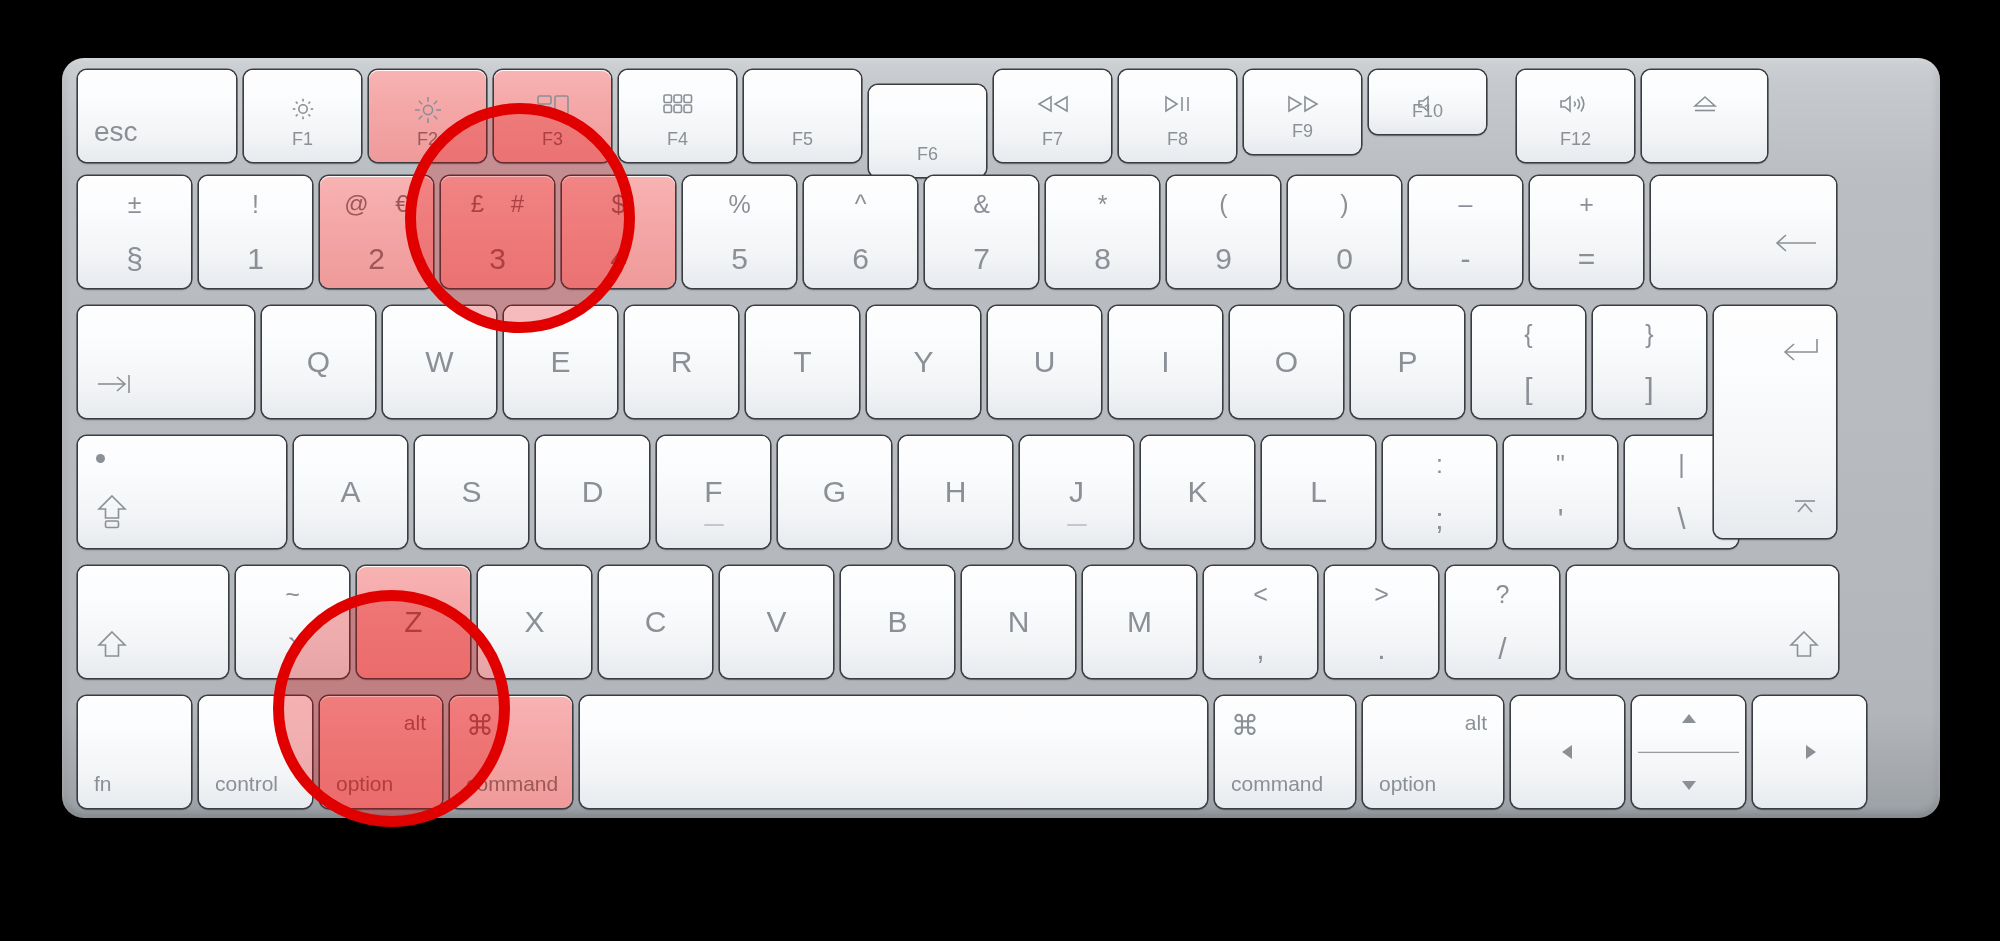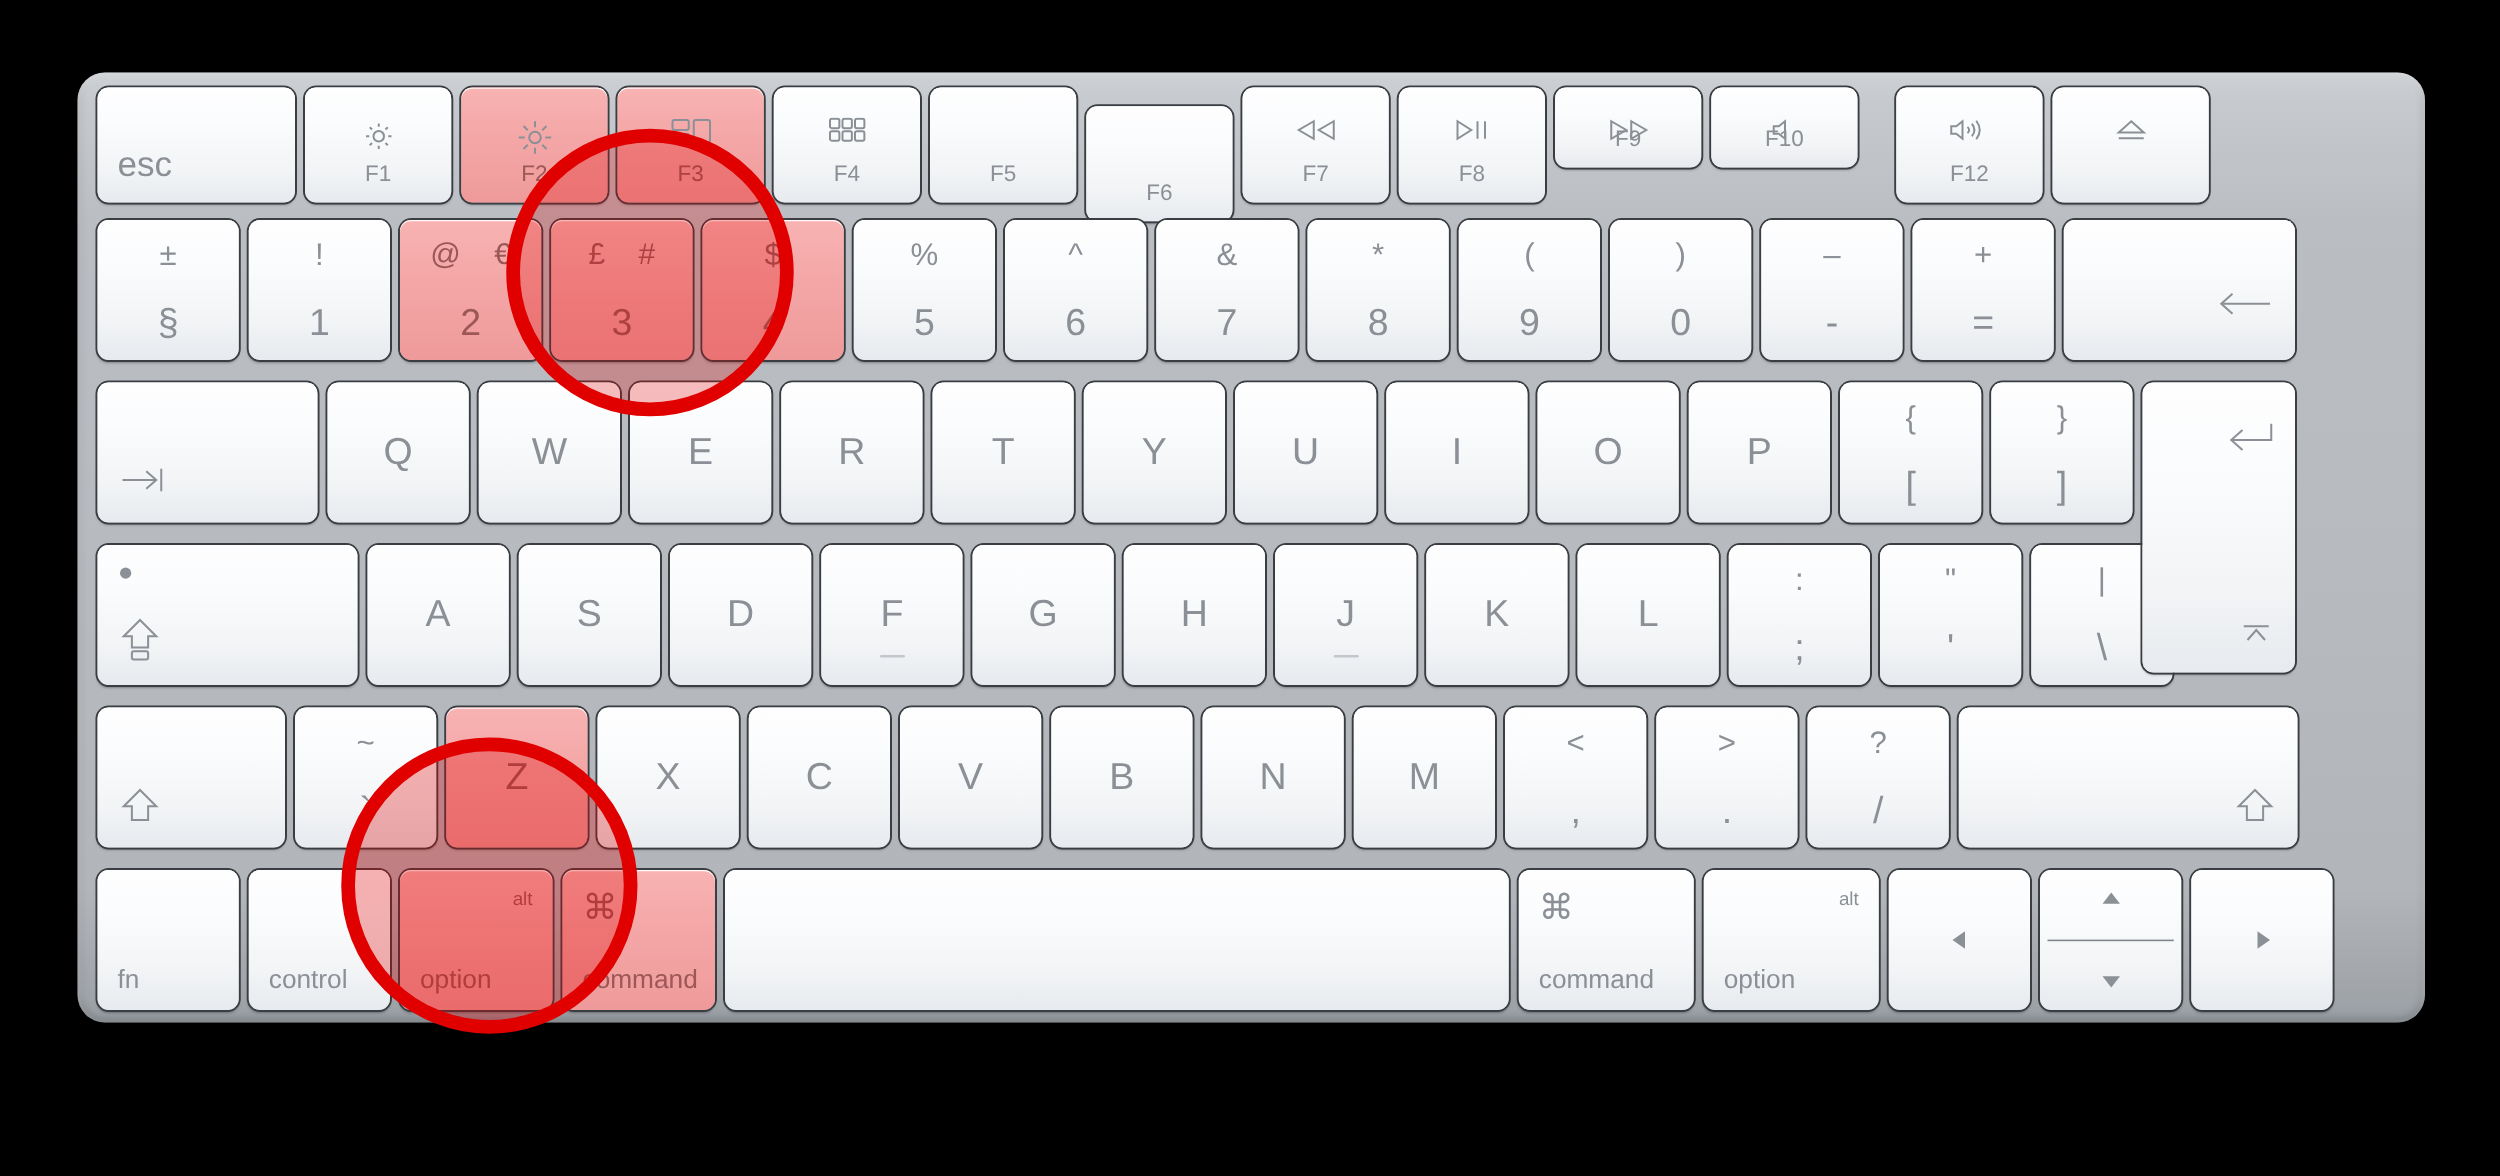--- a/index.html
+++ b/index.html
@@ -45,21 +45,21 @@
   .fn-ico { left:0; right:0; top: 24px; text-align:center; font-size: 25px; line-height: 1; }
   .fn-lbl { left:0; right:0; bottom: 14px; text-align:center; font-size: 18px; font-weight: 300; }
 
   
   .d-top { left:0; right:0; top: 16px; text-align:center; font-size: 25px; font-weight: 300; }
   .d-bot { left:0; right:0; bottom: 14px; text-align:center; font-size: 30px; font-weight: 300; }
   .d-top.pair { font-size: 24px; letter-spacing: 10px; text-indent: 10px; }
 
   
   .m-bl { left: 16px; bottom: 14px; font-size: 21px; font-weight: 300; }
-  .m-tr { right: 16px; top: 16px; font-size: 15px; font-weight: 300; }
+  .m-tr { right: 16px; top: 16px; font-size: 21px; font-weight: 300; }
   .m-tl { left: 16px; top: 16px; font-size: 21px; font-weight: 300; }
   .g-bl { left: 16px; bottom: 16px; font-size: 28px; font-weight: 300; }
 
   .bump { position:absolute; left:50%; transform:translateX(-50%); bottom: 22px; width: 20px; height: 2px; background:#c3c7cc; border-radius:2px; }
   .capsdot { position:absolute; left: 18px; top: 18px; width: 9px; height: 9px; border-radius:50%; background:#8b9097; }
 
   svg { display:block; }
   .ic { stroke:#8b9097; fill:none; stroke-width:1.6; }
   .icf { fill:#8b9097; stroke:none; }
 
@@ -164,21 +164,21 @@
         <div class="key" style="width: 117px; height: 92px; margin-right: 8px;">
           <span class="lbl fn-ico">
             <svg width="30" height="20" viewBox="0 0 30 20" style="margin:0 auto">
               <path class="ic" d="M3 3 L14 10 L3 17 Z"></path>
               <line class="ic" x1="19" y1="3" x2="19" y2="17"></line>
               <line class="ic" x1="25" y1="3" x2="25" y2="17"></line>
             </svg>
           </span>
           <span class="lbl fn-lbl">F8</span>
         </div>
-        <div class="key" style="width: 117px; height: 64px; margin-right: 8px;">
+        <div class="key" style="width: 117px; height: 84px; margin-right: 8px;">
           <span class="lbl fn-ico">
             <svg width="34" height="20" viewBox="0 0 34 20" style="margin:0 auto">
               <path class="ic" d="M3 3 L15 10 L3 17 Z"></path>
               <path class="ic" d="M19 3 L31 10 L19 17 Z"></path>
             </svg>
           </span>
           <span class="lbl fn-lbl">F9</span>
         </div>
         <div class="key" style="width: 117px; height: 64px; margin-right: 8px;">
           <span class="lbl fn-ico">

